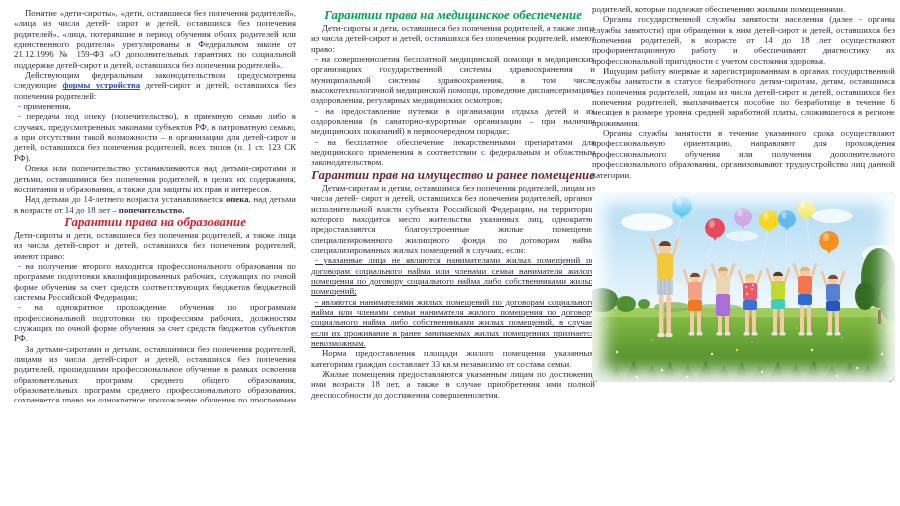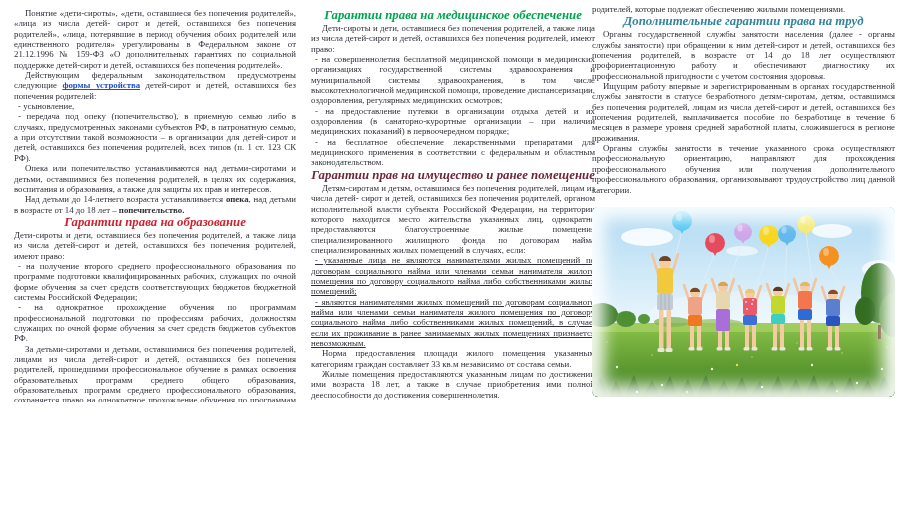--- a/index.html
+++ b/index.html
@@ -32,48 +32,47 @@
   .shoe{fill:#ece6da;}
 </style>
 </head>
 <body>
 
 <div class="page" style="color: rgb(47, 47, 58);">
 
   <div class="col col-left">
     <p class="ind">Понятие «дети-сироты», «дети, оставшиеся без попечения родителей», «лица из числа детей- сирот и детей, оставшихся без попечения родителей», «лица, потерявшие в период обучения обоих родителей или единственного родителя» урегулированы в Федеральном законе от 21.12.1996 № 159-ФЗ «О дополнительных гарантиях по социальной поддержке детей-сирот и детей, оставшихся без попечения родителей».</p>
     <p class="ind gap"><span>Действующим федеральным законодательством предусмотрены следующие </span><span class="link" style="color: rgb(32, 80, 200);">формы устройства</span><span> детей-сирот и детей, оставшихся без попечения родителей:</span></p>
-    <p class="li">- усыновление,</p>
+    <p class="li">- применения,</p>
     <p class="li">- передача под опеку (попечительство), в приемную семью либо в случаях, предусмотренных законами субъектов РФ, в патронатную семью, а при отсутствии такой возможности – в организации для детей-сирот и детей, оставшихся без попечения родителей, всех типов (п. 1 ст. 123 СК РФ).</p>
     <p class="ind">Опека или попечительство устанавливаются над детьми-сиротами и детьми, оставшимися без попечения родителей, в целях их содержания, воспитания и образования, а также для защиты их прав и интересов.</p>
     <p class="ind"><span>Над детьми до 14-летнего возраста устанавливается </span><b>опека</b><span>, над детьми в возрасте от 14 до 18 лет – </span><b>попечительство.</b></p>
     <h3 class="hd mt6 mb2" style="color: rgb(204, 34, 48);">Гарантии права на образование</h3>
     <p>Дети-сироты и дети, оставшиеся без попечения родителей, а также лица из числа детей-сирот и детей, оставшихся без попечения родителей, имеют право:</p>
-    <p class="li">- на получение второго среднего профессионального образования по программе подготовки квалифицированных рабочих, служащих по очной форме обучения за счет средств соответствующих бюджетов бюджетной системы Российской Федерации;</p>
+    <p class="li">- на получение второго находится профессионального образования по программе подготовки квалифицированных рабочих, служащих по очной форме обучения за счет средств соответствующих бюджетов бюджетной системы Российской Федерации;</p>
     <p class="li">- на однократное прохождение обучения по программам профессиональной подготовки по профессиям рабочих, должностям служащих по очной форме обучения за счет средств бюджетов субъектов РФ.</p>
     <p class="ind">За детьми-сиротами и детьми, оставшимися без попечения родителей, лицами из числа детей-сирот и детей, оставшихся без попечения родителей, прошедшими профессиональное обучение в рамках освоения образовательных программ среднего общего образования, образовательных программ среднего профессионального образования, сохраняется право на однократное прохождение обучения по программам профессиональной подготовки по профессиям рабочих, должностям служащих по очной форме обучения за счет средств бюджетов субъектов РФ.</p>
   </div>
 
   <div class="col col-mid">
     <h3 class="hd mt20 mb2" style="color: rgb(0, 165, 80);">Гарантии права на медицинское обеспечение</h3>
     <p class="ind mt8">Дети-сироты и дети, оставшиеся без попечения родителей, а также лица из числа детей-сирот и детей, оставшихся без попечения родителей, имеют право:</p>
     <p class="li">- на совершеннолетия бесплатной медицинской помощи в медицинских организациях государственной системы здравоохранения и муниципальной системы здравоохранения, в том числе высокотехнологичной медицинской помощи, проведение диспансеризации, оздоровления, регулярных медицинских осмотров;</p>
     <p class="li">- на предоставление путевки в организации отдыха детей и их оздоровления (в санаторно-курортные организации – при наличии медицинских показаний) в первоочередном порядке;</p>
     <p class="li">- на бесплатное обеспечение лекарственными препаратами для медицинского применения в соответствии с федеральным и областным законодательством.</p>
     <h3 class="hd mt12 mb2" style="color: rgb(110, 38, 57);">Гарантии прав на имущество и ранее помещение</h3>
     <p class="ind mt8">Детям-сиротам и детям, оставшимся без попечения родителей, лицам из числа детей- сирот и детей, оставшихся без попечения родителей, органом исполнительной власти субъекта Российской Федерации, на территории которого находится место жительства указанных лиц, однократно предоставляются благоустроенные жилые помещения специализированного жилищного фонда по договорам найма специализированных жилых помещений в случаях, если:</p>
     <p class="li u">- указанные лица не являются нанимателями жилых помещений по договорам социального найма или членами семьи нанимателя жилого помещения по договору социального найма либо собственниками жилых помещений;</p>
     <p class="li u">- являются нанимателями жилых помещений по договорам социального найма или членами семьи нанимателя жилого помещения по договору социального найма либо собственниками жилых помещений, в случае, если их проживание в ранее занимаемых жилых помещениях признается невозможным.</p>
     <p class="ind">Норма предоставления площади жилого помещения указанным категориям граждан составляет 33 кв.м независимо от состава семьи.</p>
     <p class="ind">Жилые помещения предоставляются указанным лицам по достижении ими возраста 18 лет, а также в случае приобретения ими полной дееспособности до достижения совершеннолетия.</p>
   </div>
 
   <div class="col col-right">
     <p>родителей, которые подлежат обеспечению жилыми помещениями.</p>
-    <h3 class="hd mt44 mb2" style="color: rgb(49, 132, 155);">Дополнительные гарантии права на труд</h3>
     <p class="ind mt10">Органы государственной службы занятости населения (далее - органы службы занятости) при обращении к ним детей-сирот и детей, оставшихся без попечения родителей, в возрасте от 14 до 18 лет осуществляют профориентационную работу и обеспечивают диагностику их профессиональной пригодности с учетом состояния здоровья.</p>
     <p class="ind">Ищущим работу впервые и зарегистрированным в органах государственной службы занятости в статусе безработного детям-сиротам, детям, оставшимся без попечения родителей, лицам из числа детей-сирот и детей, оставшихся без попечения родителей, выплачивается пособие по безработице в течение 6 месяцев в размере уровня средней заработной платы, сложившегося в регионе проживания.</p>
     <p class="ind">Органы службы занятости в течение указанного срока осуществляют профессиональную ориентацию, направляют для прохождения профессионального обучения или получения дополнительного профессионального образования, организовывают трудоустройство лиц данной категории.</p>
 
     <div class="photo">
       <svg width="303" height="190" viewBox="0 0 303 190" xmlns="http://www.w3.org/2000/svg">
         <defs>
           <linearGradient id="sky" x1="0" y1="0" x2="0" y2="1">
             <stop offset="0" stop-color="#aed9f2"></stop>
               <stop offset="1" stop-color="#eef8fd"></stop>

